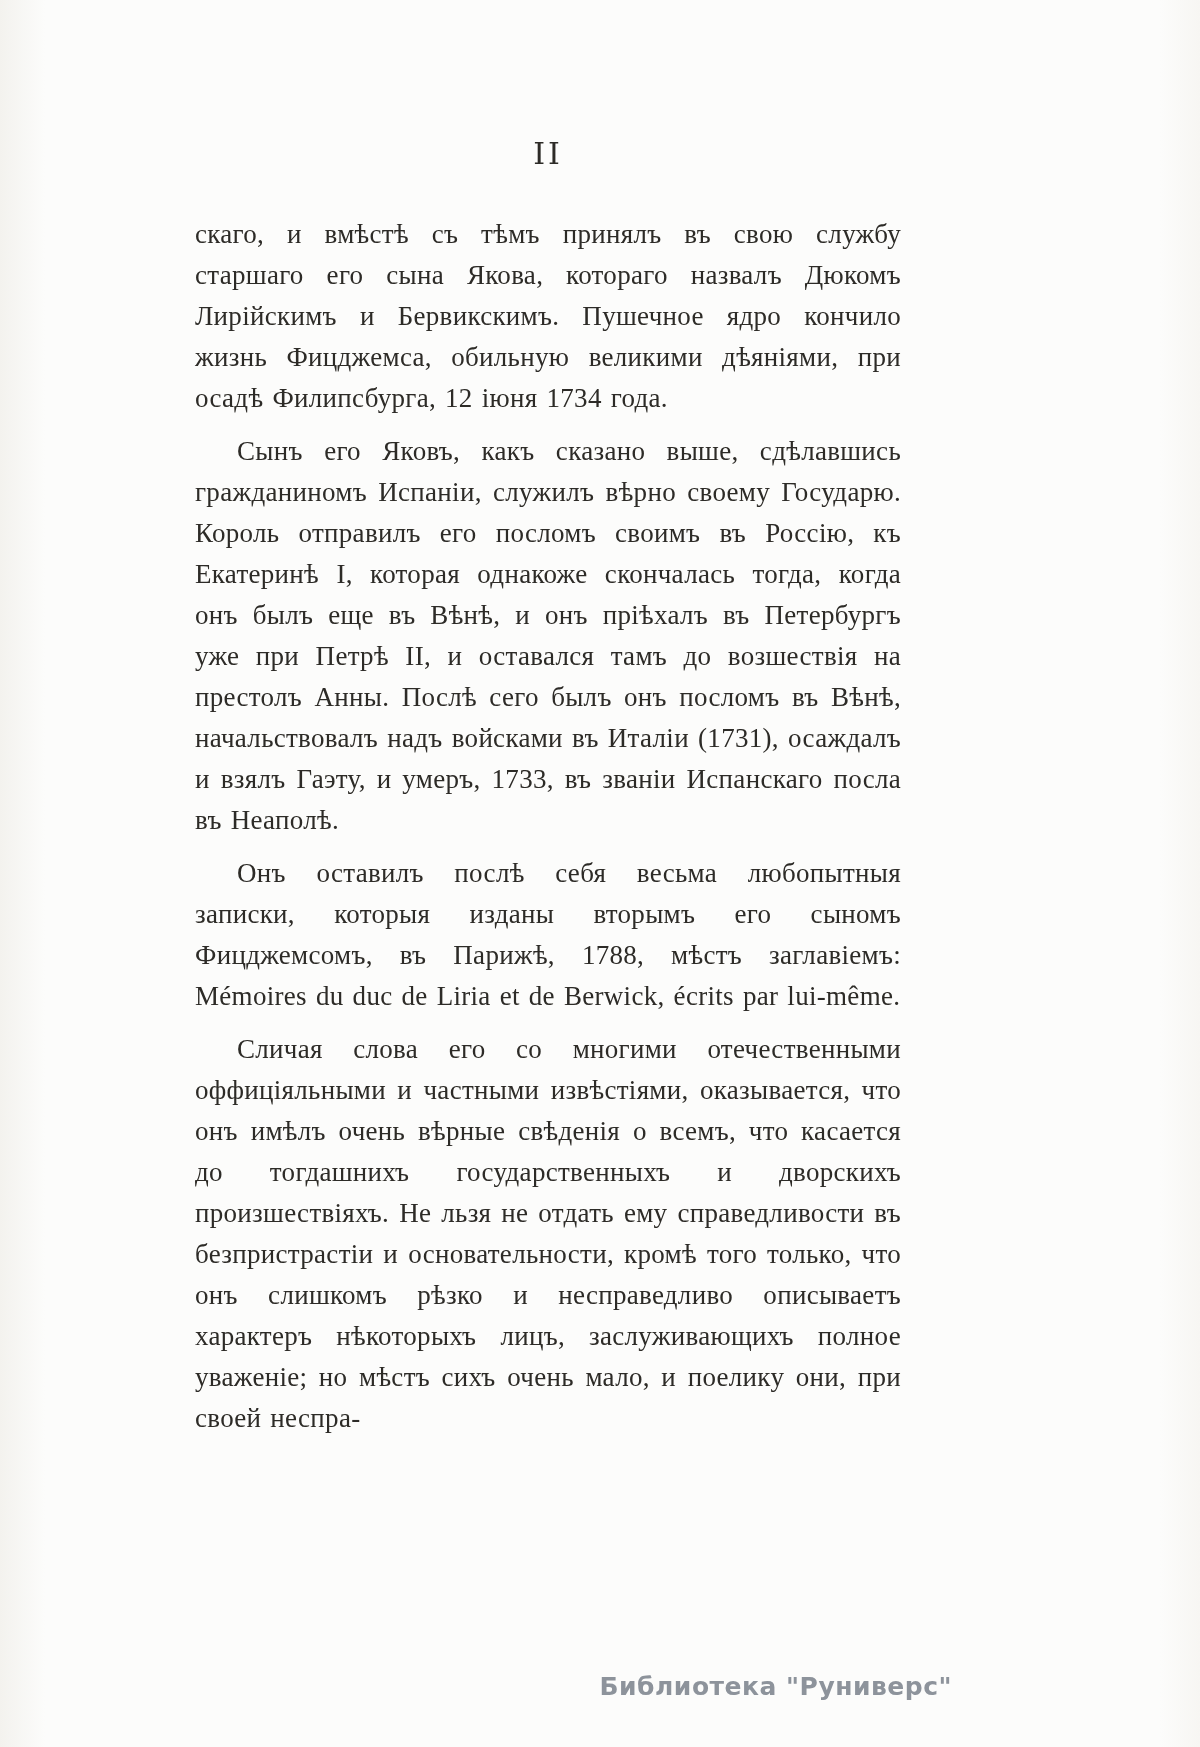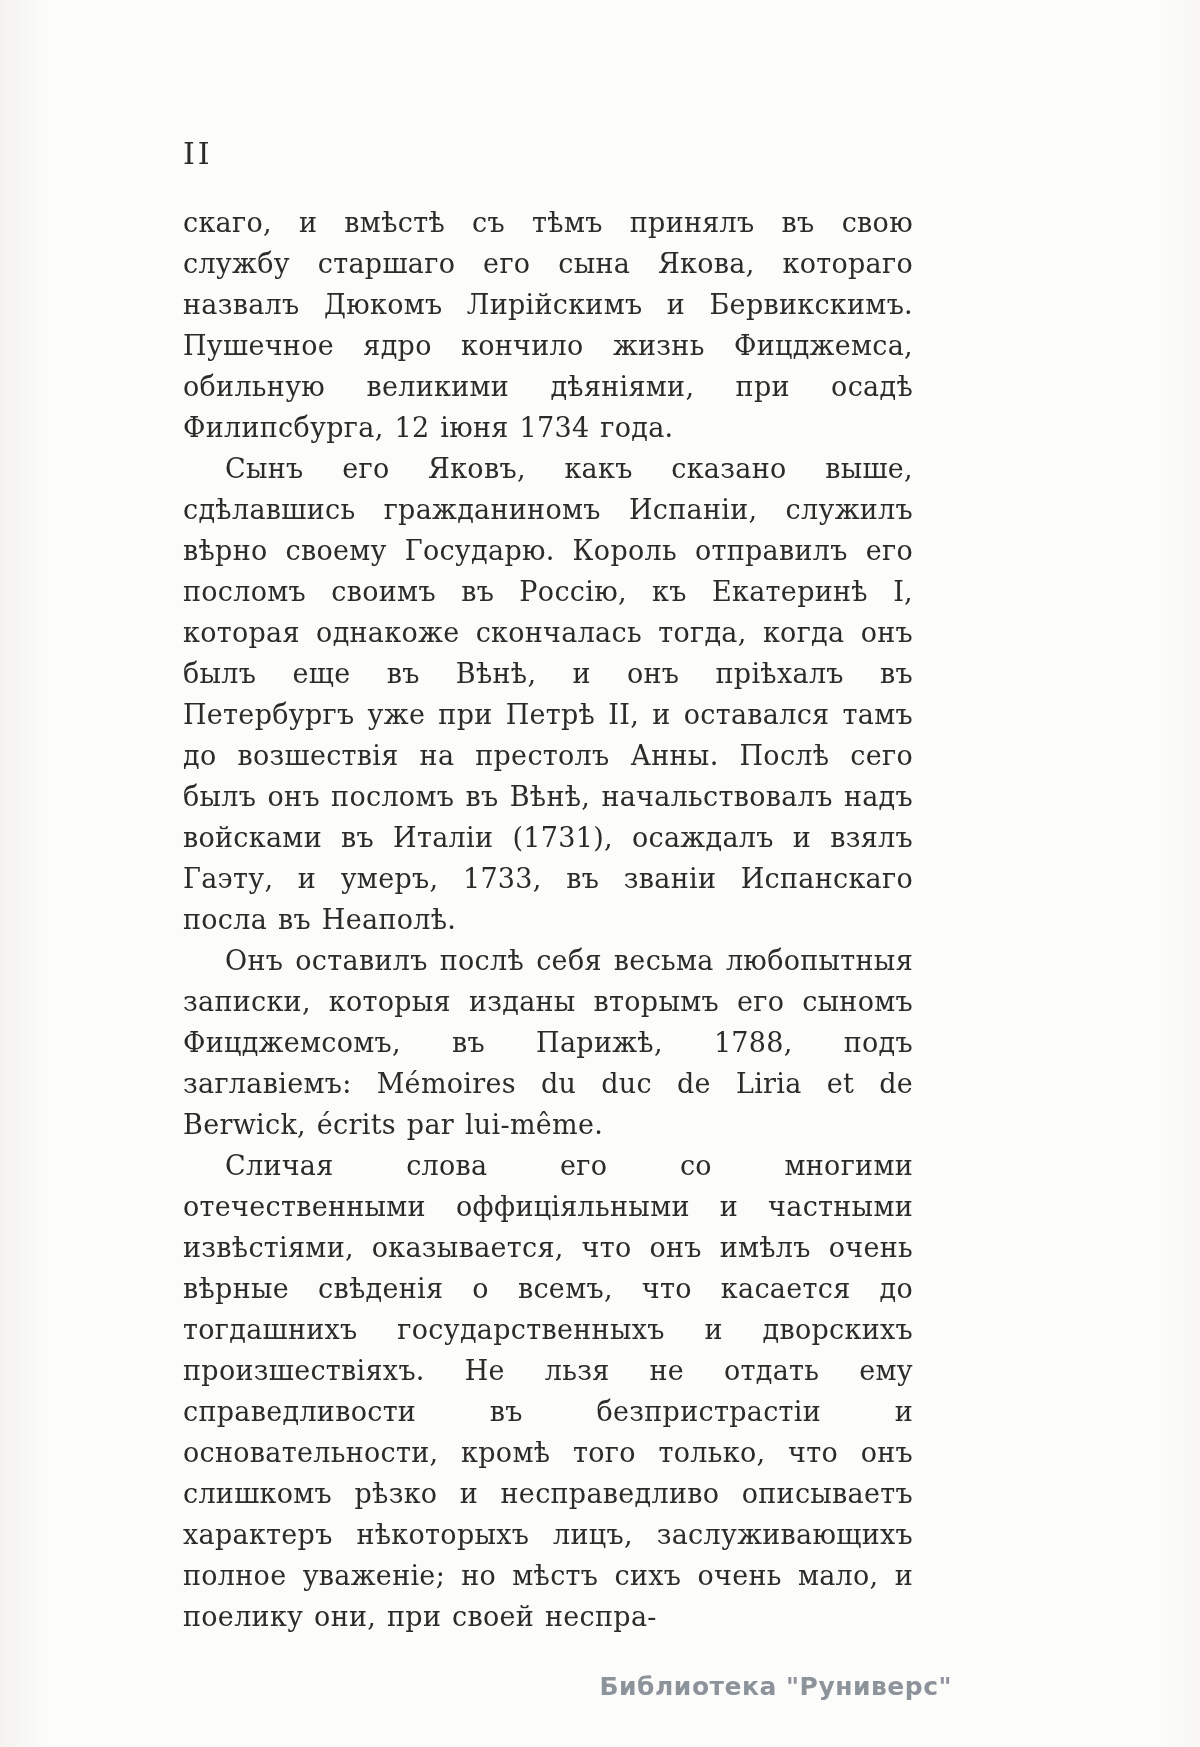--- a/index.html
+++ b/index.html
@@ -16,40 +16,42 @@
     background:
       linear-gradient(90deg, #f3f2ee 0px, #fcfcfb 45px, #fcfcfb 1160px, #f7f6f3 1200px),
       #fcfcfb;
     overflow: hidden;
   }
   .page-number {
     position: absolute;
     top: 136px;
     left: 183px;
     width: 730px;
+    text-align: center;
     font-size: 30px;
     letter-spacing: 3px;
     color: #2d2b27;
     font-family: "DejaVu Serif", serif;
   }
   .text-block {
     position: absolute;
     top: 202px;
     left: 183px;
     width: 730px;
     color: #2d2b27;
     font-size: 27px;
     line-height: 41px;
     text-align: justify;
     letter-spacing: 0.3px;
     word-spacing: 2px;
   }
   .para {
-    margin: 0;
+    margin: 12px;
     text-indent: 42px;
+    font-family: Liberation Serif, serif;
   }
   .para.no-indent {
     text-indent: 0;
   }
   .watermark {
     position: absolute;
     top: 1672px;
     right: 248px;
     font-family: "DejaVu Sans", sans-serif;
     font-weight: bold;
@@ -61,19 +63,19 @@
 </head>
 <body>
 
 <div class="scan-page">
 
   <div class="page-number">II</div>
 
   <div class="text-block">
     <p class="para no-indent">скаго, и вмѣстѣ съ тѣмъ принялъ въ свою службу старшаго его сына Якова, котораго назвалъ Дюкомъ Лирійскимъ и Бервикскимъ. Пушечное ядро кончило жизнь Фицджемса, обильную великими дѣяніями, при осадѣ Филипсбурга, 12 іюня 1734 года.</p>
     <p class="para">Сынъ его Яковъ, какъ сказано выше, сдѣлавшись гражданиномъ Испаніи, служилъ вѣрно своему Государю. Король отправилъ его посломъ своимъ въ Россію, къ Екатеринѣ I, которая однакоже скончалась тогда, когда онъ былъ еще въ Вѣнѣ, и онъ пріѣхалъ въ Петербургъ уже при Петрѣ II, и оставался тамъ до возшествія на престолъ Анны. Послѣ сего былъ онъ посломъ въ Вѣнѣ, начальствовалъ надъ войсками въ Италіи (1731), осаждалъ и взялъ Гаэту, и умеръ, 1733, въ званіи Испанскаго посла въ Неаполѣ.</p>
-    <p class="para">Онъ оставилъ послѣ себя весьма любопытныя записки, которыя изданы вторымъ его сыномъ Фицджемсомъ, въ Парижѣ, 1788, подъ заглавіемъ: Mémoires du duc de Liria et de Berwick, écrits par lui-même.</p>
+    <p class="para">Онъ оставилъ послѣ себя весьма любопытныя записки, которыя изданы вторымъ его сыномъ Фицджемсомъ, въ Парижѣ, 1788, мѣстъ заглавіемъ: Mémoires du duc de Liria et de Berwick, écrits par lui-même.</p>
     <p class="para">Сличая слова его со многими отечественными оффиціяльными и частными извѣстіями, оказывается, что онъ имѣлъ очень вѣрные свѣденія о всемъ, что касается до тогдашнихъ государственныхъ и дворскихъ произшествіяхъ. Не льзя не отдать ему справедливости въ безпристрастіи и основательности, кромѣ того только, что онъ слишкомъ рѣзко и несправедливо описываетъ характеръ нѣкоторыхъ лицъ, заслуживающихъ полное уваженіе; но мѣстъ сихъ очень мало, и поелику они, при своей неспра-</p>
   </div>
 
   <div class="watermark">Библиотека "Руниверс"</div>
 
 </div>
 
 </body></html>

